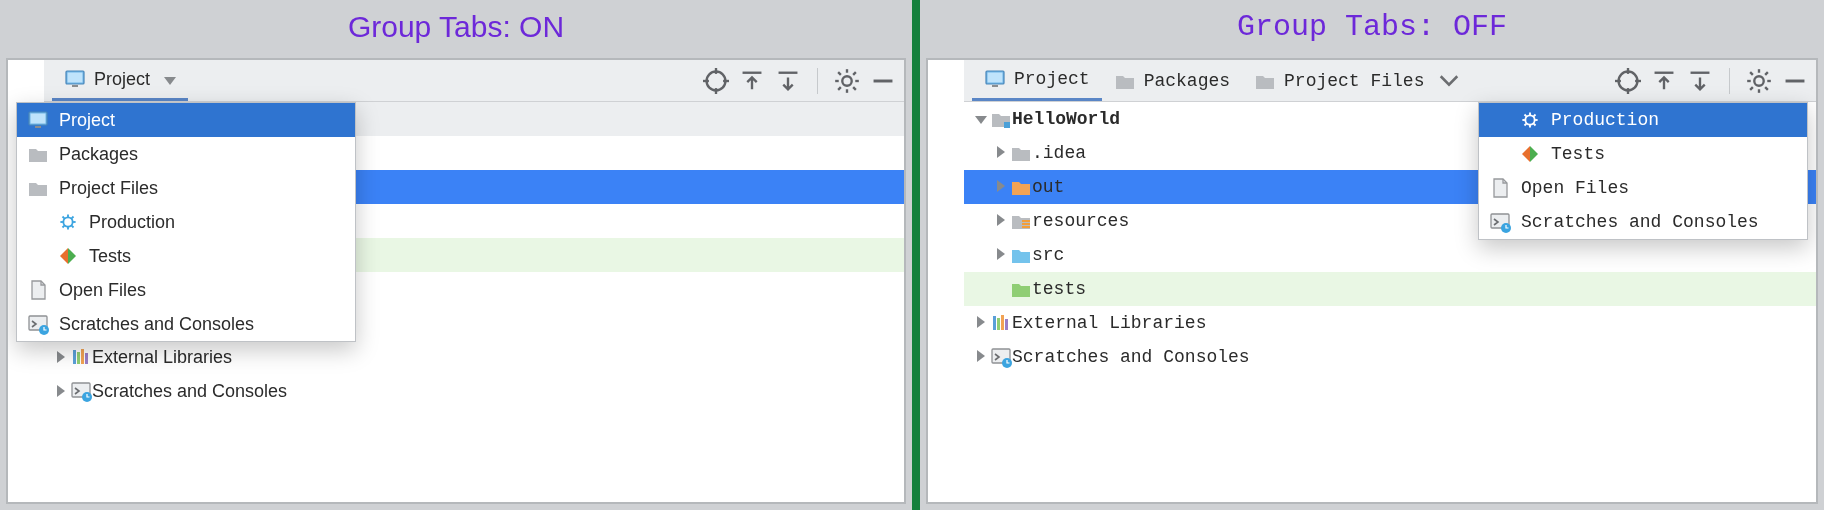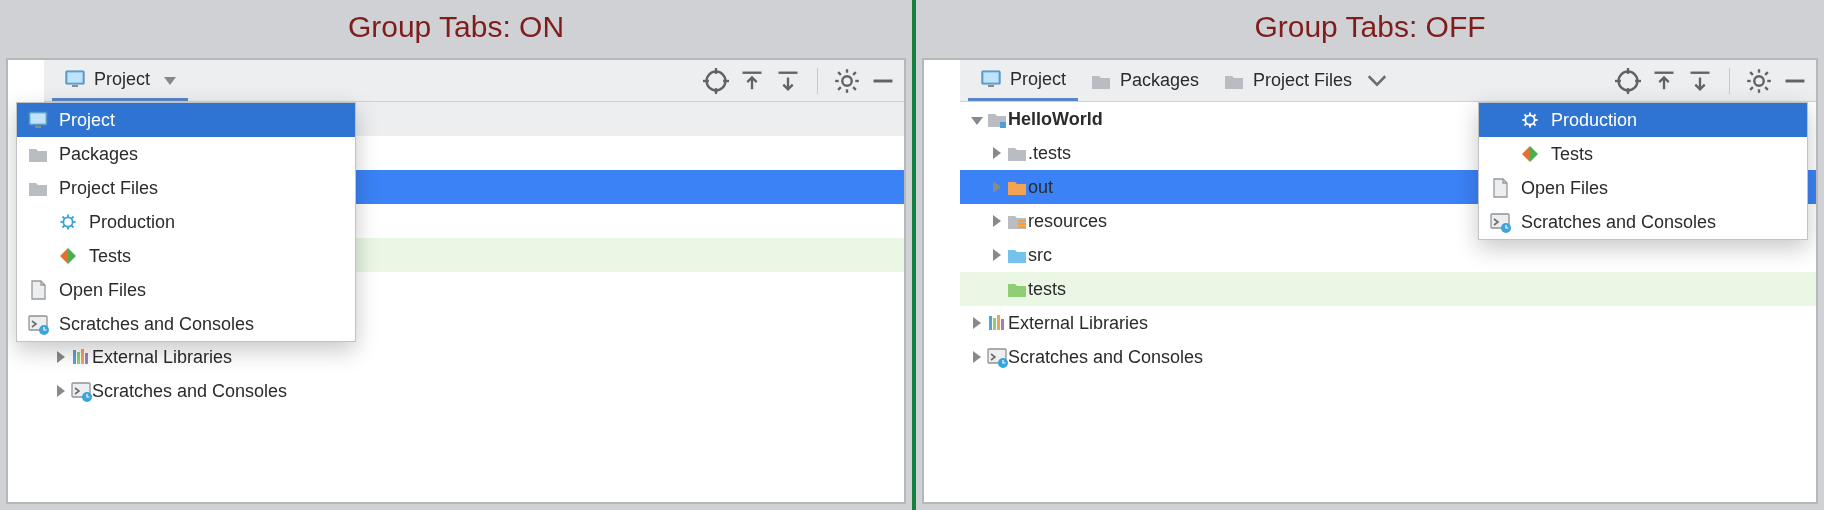--- a/index.html
+++ b/index.html
@@ -17,28 +17,29 @@
     display: flex;
     background: #cfd1d4;
   }
   .panel-wrap {
     flex: 1 1 50%;
     display: flex;
     flex-direction: column;
     position: relative;
   }
   .panel-wrap + .panel-wrap {
-    border-left: 4px solid #15803d;
+    border-left: 8px solid #15803d;
+    font-family: Liberation Mono, monospace;
   }
   .caption {
     height: 54px;
     line-height: 54px;
     text-align: center;
     font-size: 30px;
-    color: #7f1d1d;
+    color: #6d28d9;
     background: #cfd1d4;
     font-weight: 400;
   }
   .panel {
     flex: 1 1 auto;
     position: relative;
     background: #ffffff;
     border: 2px solid #b5b8bb;
     margin: 4px 6px 6px 6px;
     overflow: hidden;
@@ -503,21 +504,21 @@
             </span>
           <span class="lbl">HelloWorld</span>
         </div>
         <div class="row indent-1">
           <span class="expander"><span class="chev-right"></span></span>
           <span class="icon">
               <svg viewBox="0 0 22 22">
                 <use href="#ic-folder-grey"></use>
               </svg>
             </span>
-          <span class="lbl">.tests</span>
+          <span class="lbl">.idea</span>
         </div>
         <div class="row indent-1 band-yellow">
           <span class="expander"><span class="chev-right"></span></span>
           <span class="icon">
               <svg viewBox="0 0 22 22">
                 <use href="#ic-folder-orange"></use>
               </svg>
             </span>
           <span class="lbl">out</span>
         </div>

